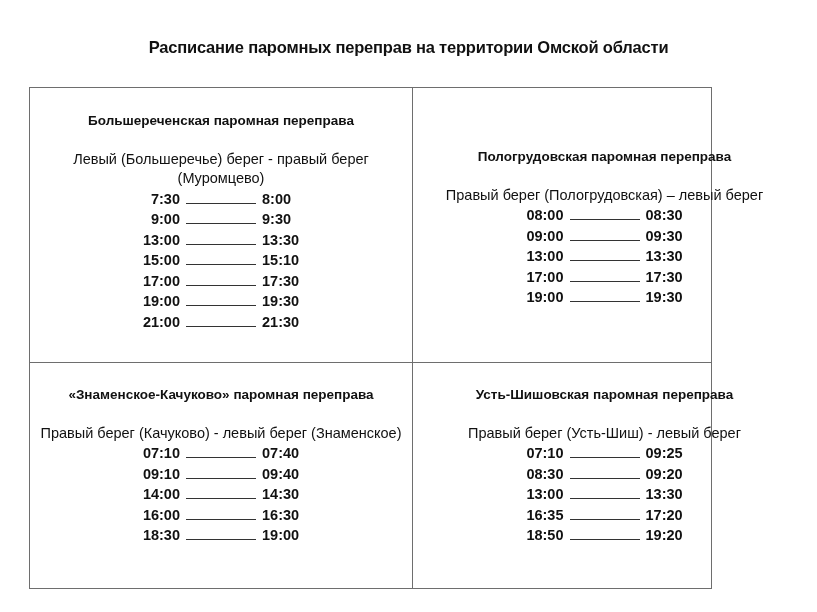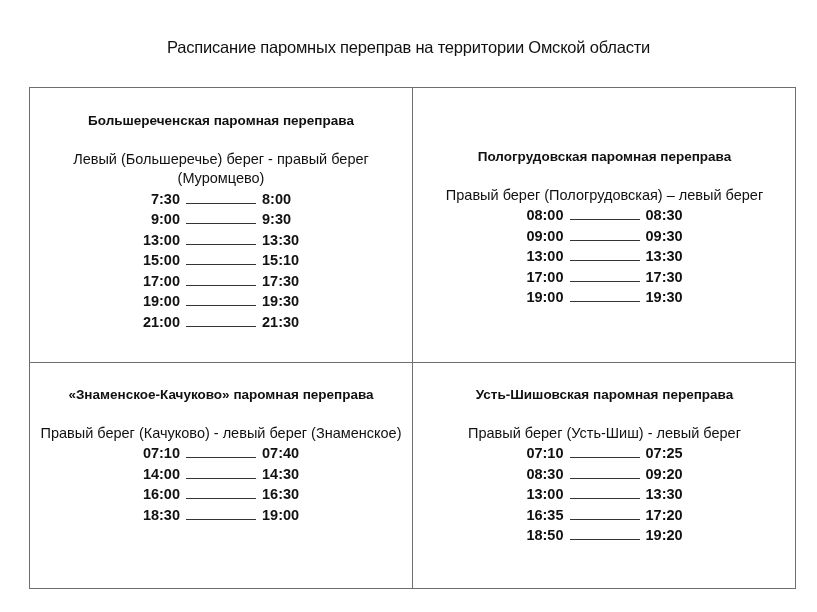--- a/index.html
+++ b/index.html
@@ -1,20 +1,20 @@
 <!DOCTYPE html>
 <html><head>
 <meta charset="utf-8">
 <style>
   html, body { margin:0; padding:0; background:#fff; }
   body { width:817px; height:612px; position:relative; overflow:hidden;
          font-family:"Liberation Sans", "DejaVu Sans", sans-serif; color:#111; }
   .title { position:absolute; left:0; width:817px; top:38px; text-align:center;
-           font-weight:normal; font-size:16.5px; letter-spacing:-0.2px; }
-  .grid { position:absolute; left:29px; top:87px; width:767px; height:502px;
+           font-weight:bold; font-size:16.5px; letter-spacing:-0.2px; }
+  .grid { position:absolute; left:29px; top:87px; width:683px; height:502px;
           border:1.5px solid #6e6e6e; box-sizing:border-box;padding-left:45px; }
   .vline { position:absolute; left:382px; top:0; bottom:0; width:0; border-left:1.5px solid #6e6e6e; }
   .hline { position:absolute; top:274px; left:0; right:0; height:0; border-top:1.5px solid #6e6e6e; }
   .cell { position:absolute; text-align:center; font-size:14.5px; line-height:19.5px; }
   .cell .name { font-weight:bold; font-size:13.5px; margin-bottom:19px; }
   .cell .route { }
   .row { white-space:pre;font-weight:bold; }
   .row .line { display:inline-block; width:70px; border-bottom:1px solid #333; margin:0 6px; height:14px; vertical-align:baseline; }
   #c0 { left:0; width:382px; top:23px; }
   #c1 { left:383px; width:383px; top:23px;margin-top:36px; }
@@ -54,30 +54,31 @@
         <div class="row"><span>17:00</span><span class="line"></span><span>17:30</span></div>
         <div class="row"><span>19:00</span><span class="line"></span><span>19:30</span></div>
       </div>
   </div>
 
   <div class="cell" id="c2">
     <div class="name">«Знаменское-Качуково» паромная переправа</div>
     <div class="route">Правый берег (Качуково) - левый берег (Знаменское)</div>
     <div class="times">
         <div class="row"><span>07:10</span><span class="line"></span><span>07:40</span></div>
+        <div class="row"><span>09:10</span><span class="line"></span><span>09:40</span></div>
         <div class="row"><span>14:00</span><span class="line"></span><span>14:30</span></div>
         <div class="row"><span>16:00</span><span class="line"></span><span>16:30</span></div>
         <div class="row"><span>18:30</span><span class="line"></span><span>19:00</span></div>
       </div>
   </div>
 
   <div class="cell" id="c3">
     <div class="name">Усть-Шишовская паромная переправа</div>
     <div class="route">Правый берег (Усть-Шиш) - левый берег</div>
     <div class="times">
-        <div class="row"><span>07:10</span><span class="line"></span><span>07:25</span></div>
+        <div class="row"><span>07:10</span><span class="line"></span><span>09:25</span></div>
         <div class="row"><span>08:30</span><span class="line"></span><span>09:20</span></div>
         <div class="row"><span>13:00</span><span class="line"></span><span>13:30</span></div>
         <div class="row"><span>16:35</span><span class="line"></span><span>17:20</span></div>
         <div class="row"><span>18:50</span><span class="line"></span><span>19:20</span></div>
       </div>
   </div>
 </div>
 
 </body></html>

